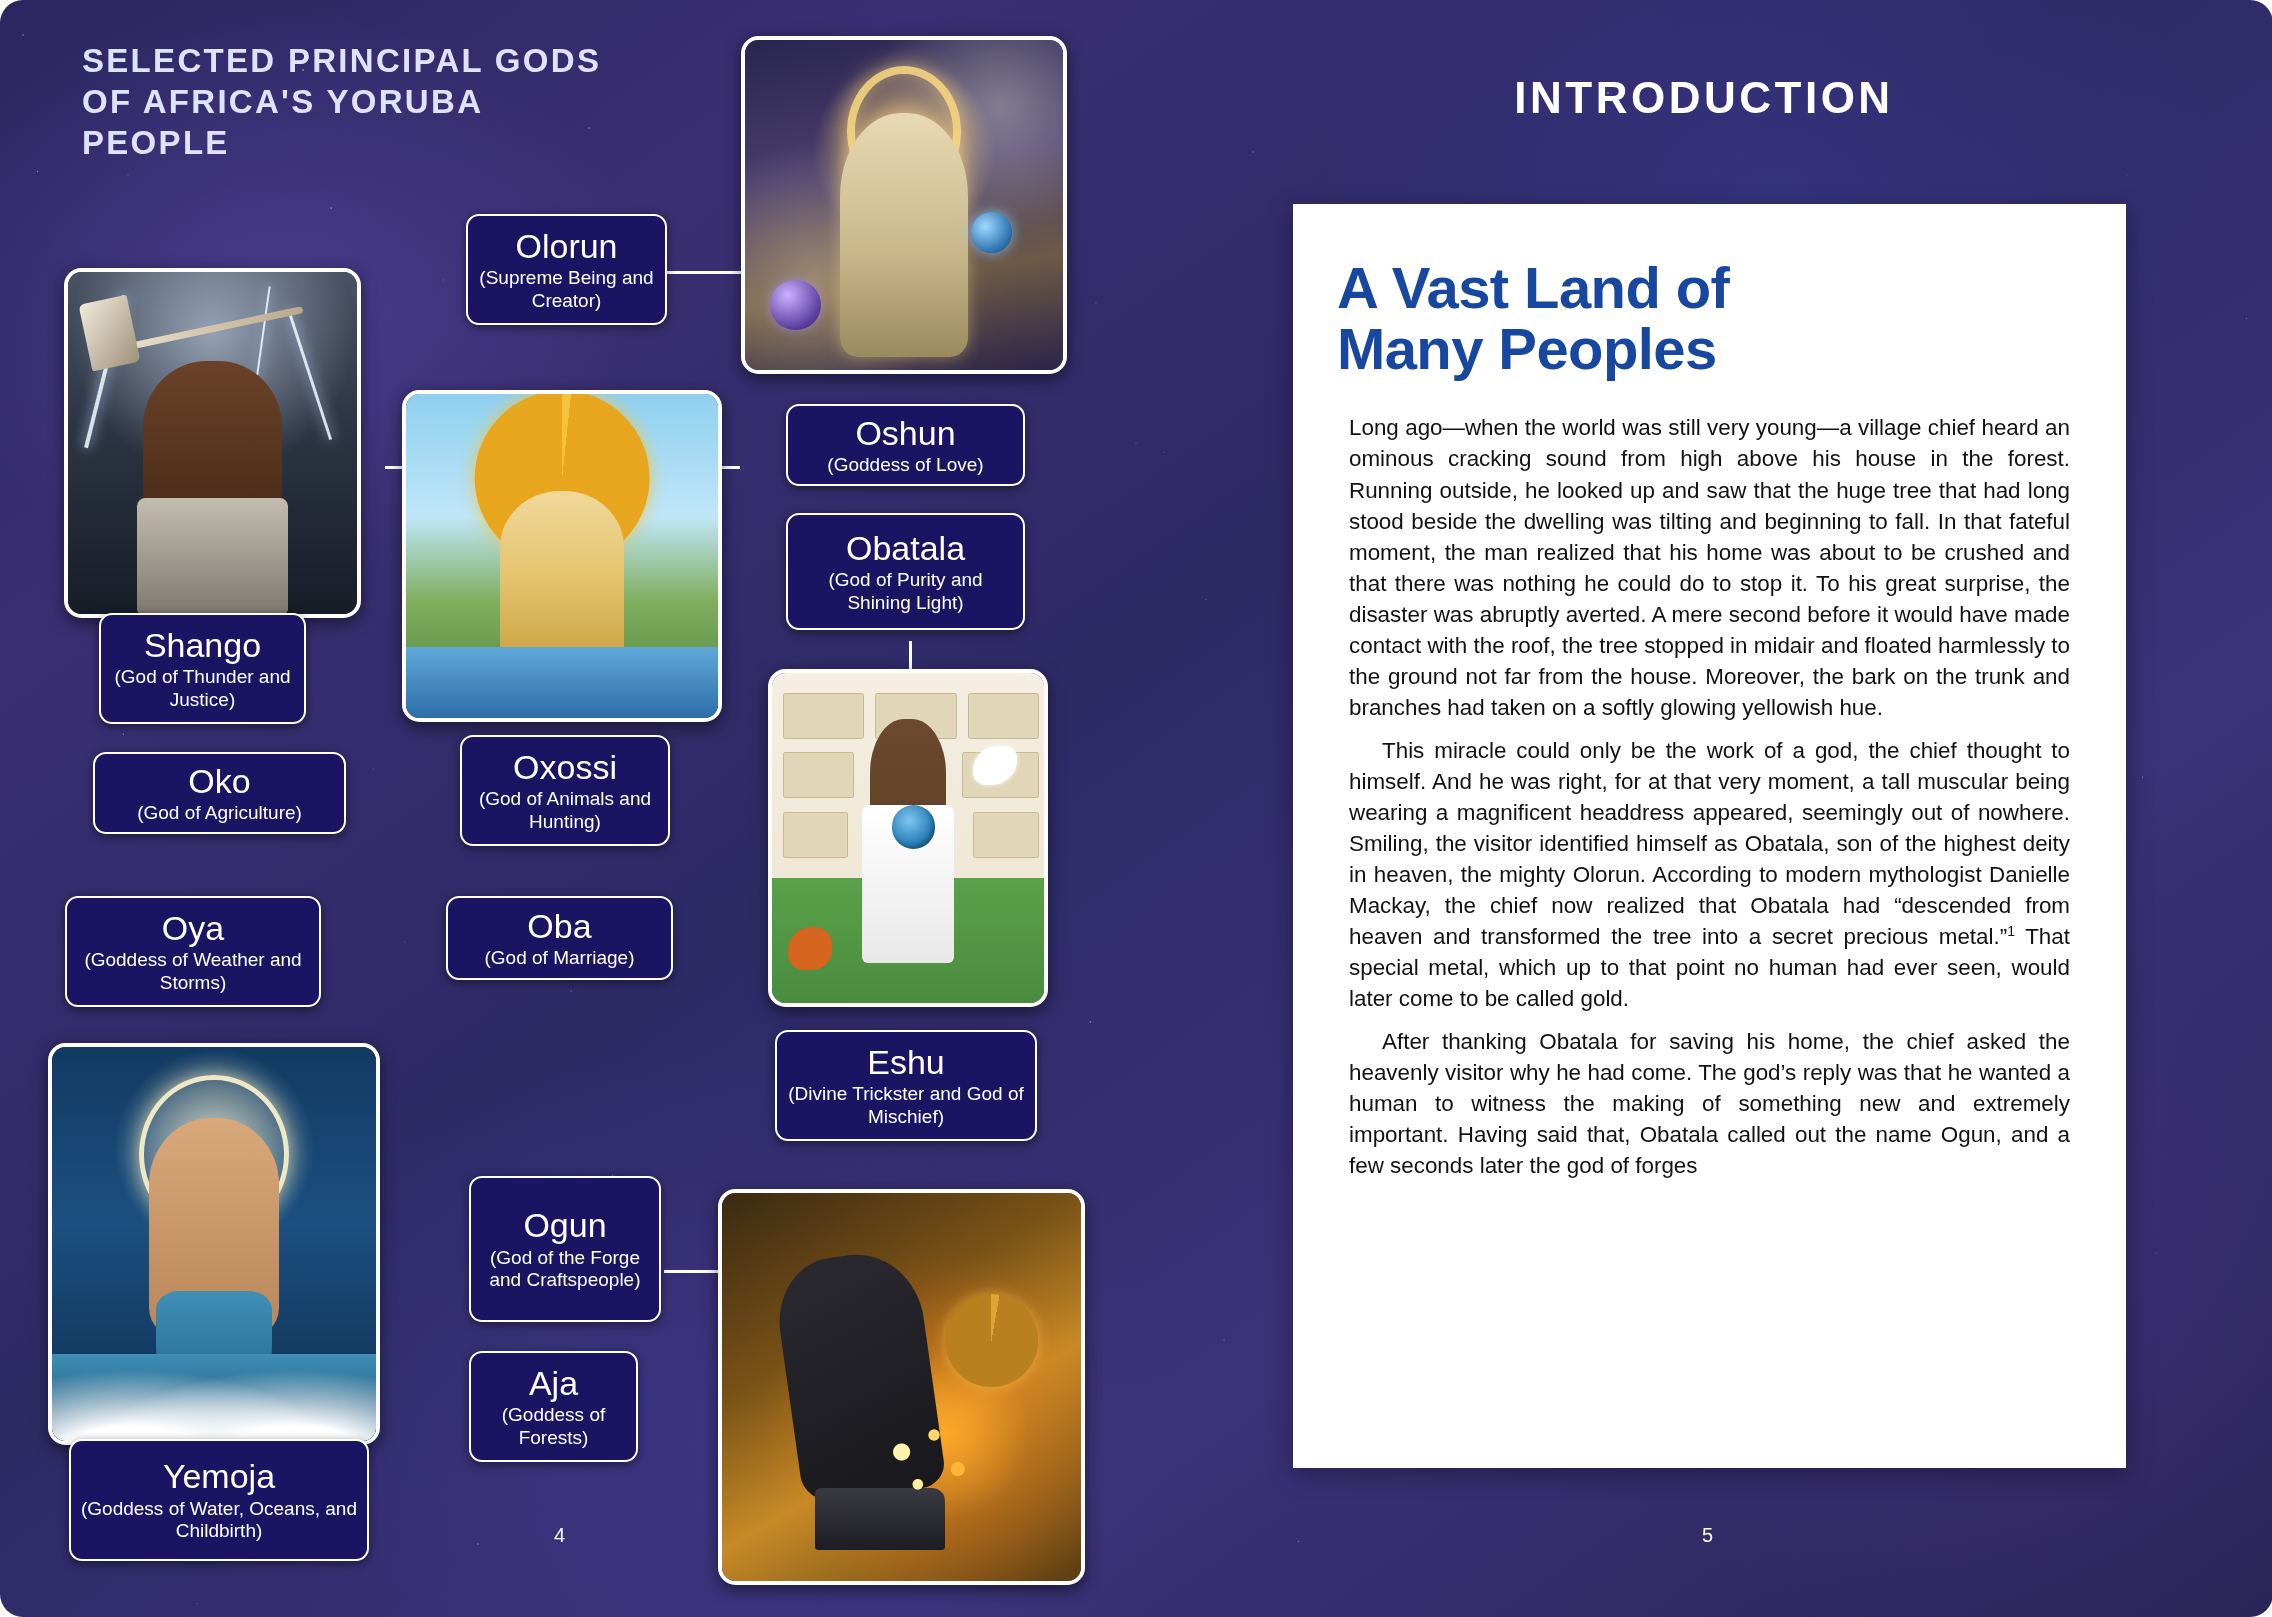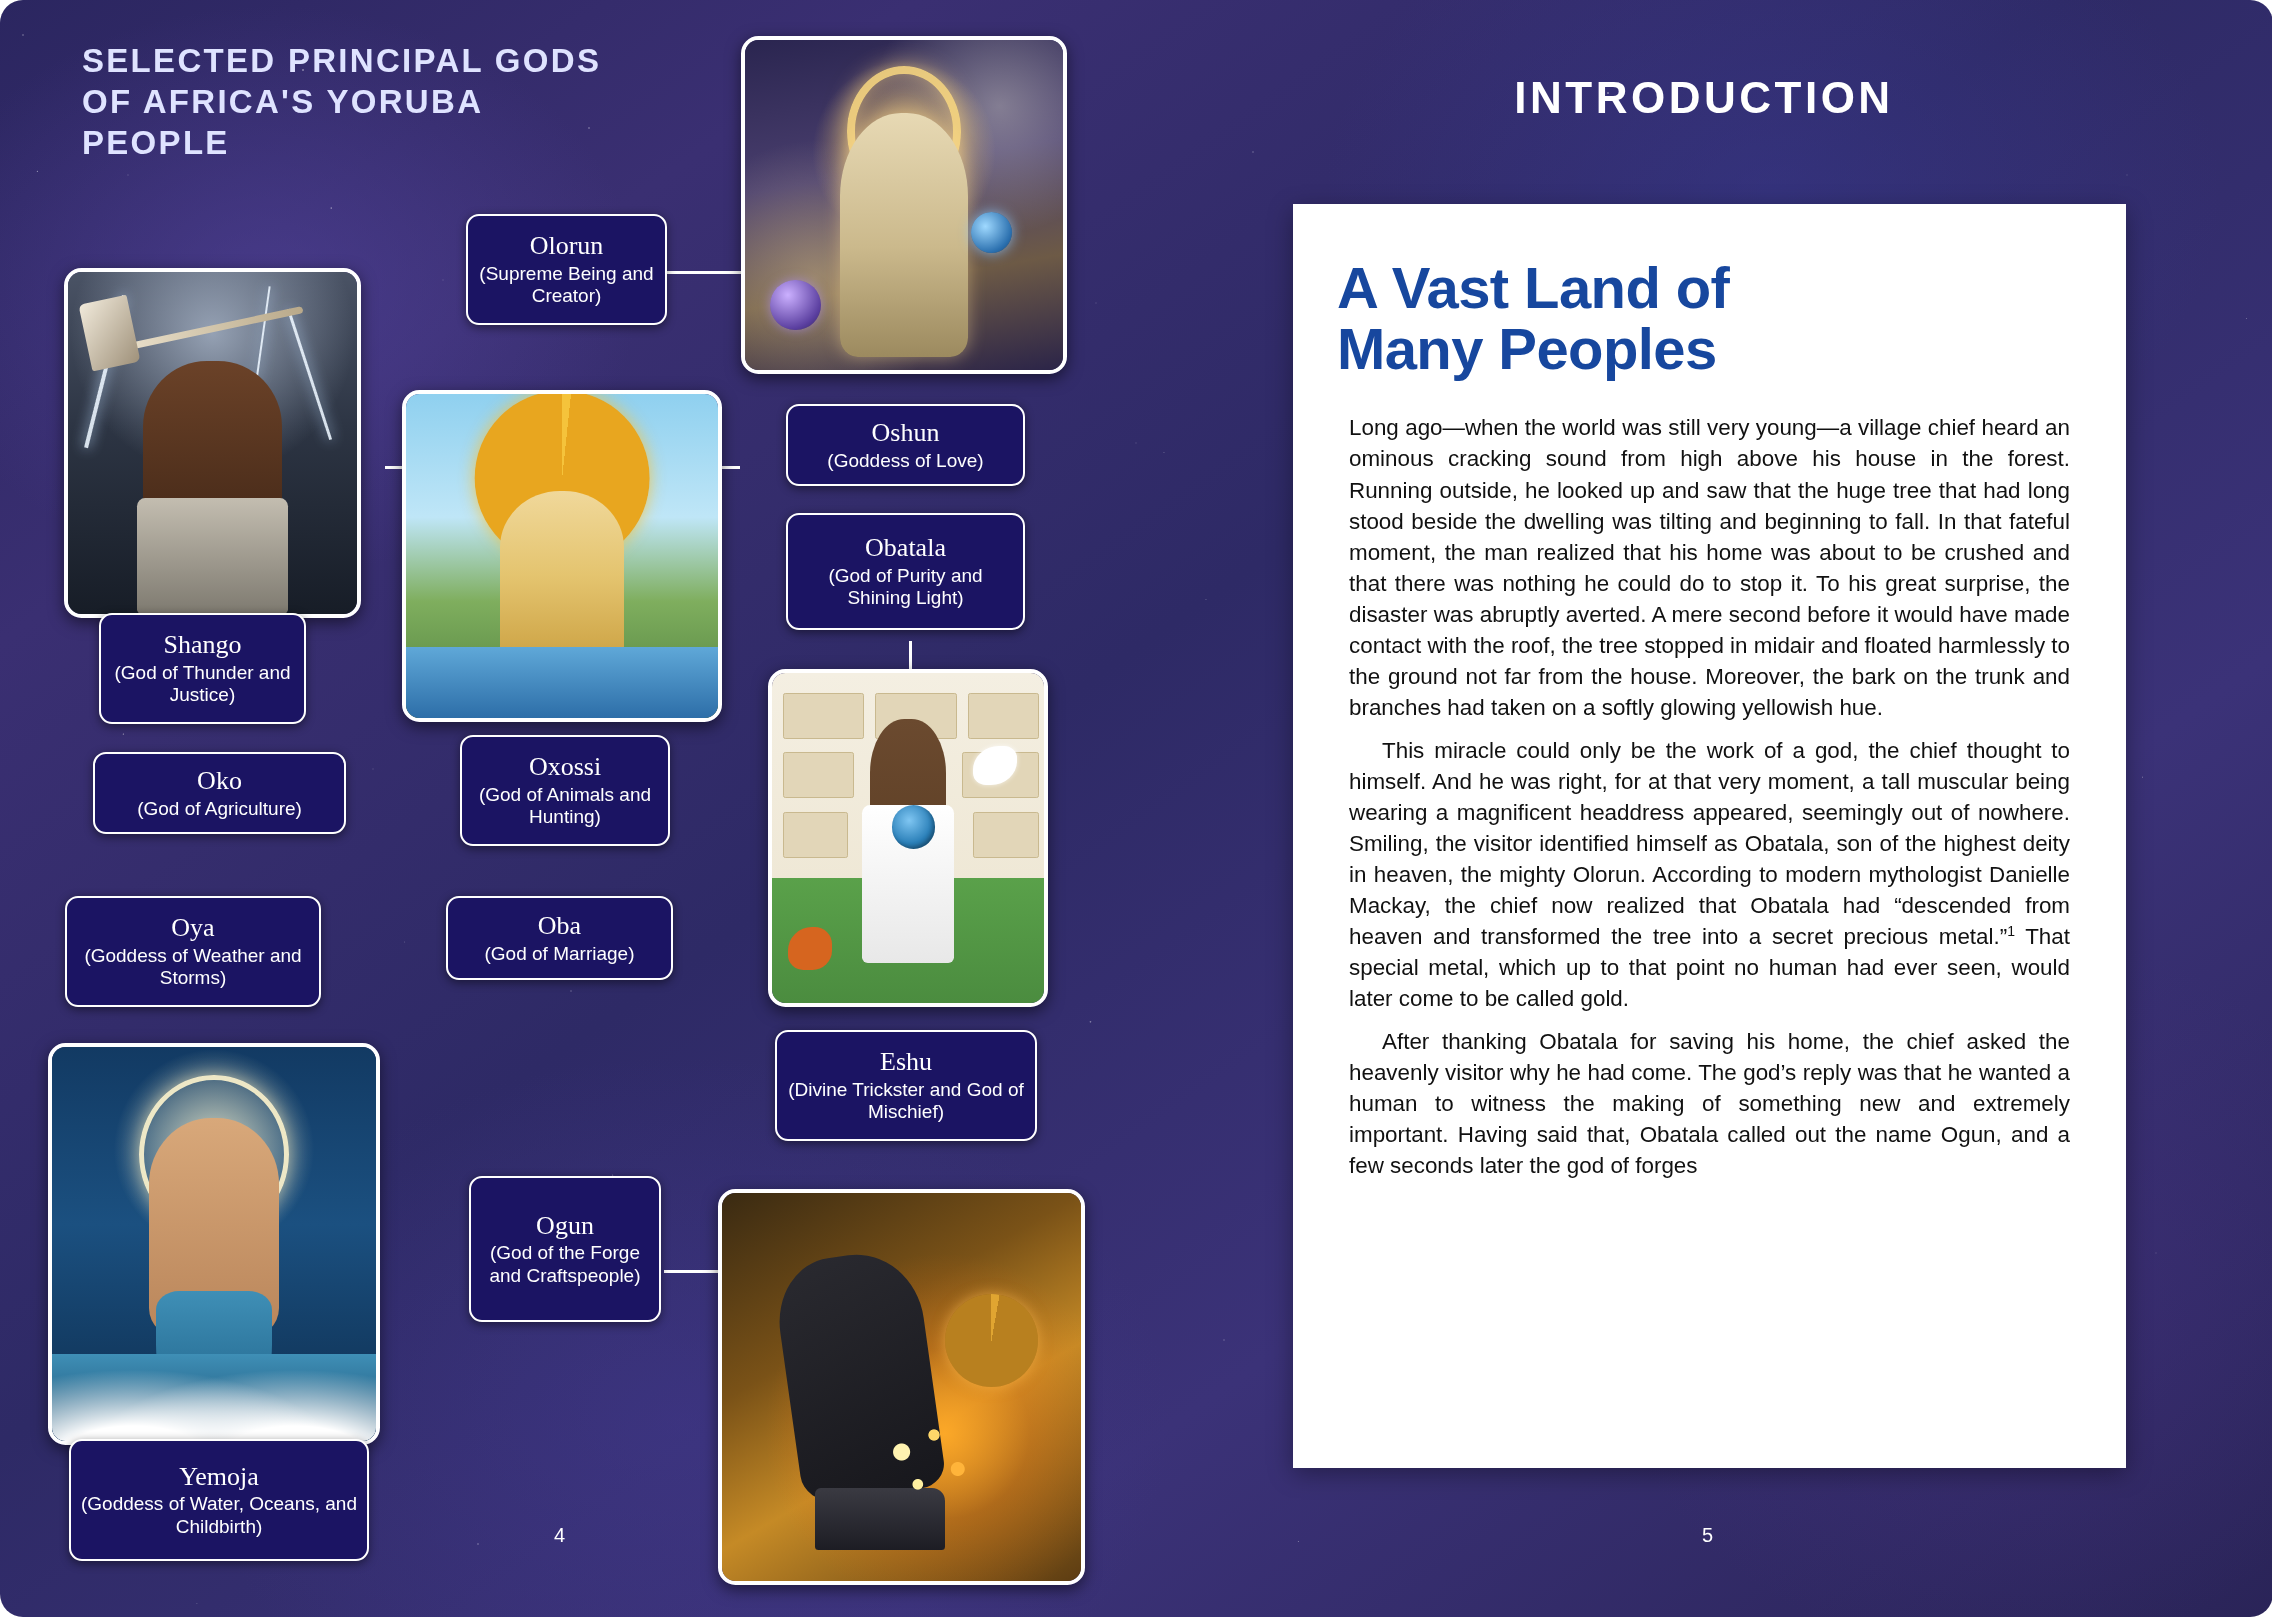--- a/index.html
+++ b/index.html
@@ -70,21 +70,21 @@
     position: absolute;
     background: #1b1463;
     border: 2.3px solid #ffffff;
     border-radius: 13px;
     color: #ffffff;
     text-align: center;
     padding: 7px 9.3px;
     box-shadow: 0 2.9px 9.3px rgba(0,0,0,0.45);
     display: flex; flex-direction: column; justify-content: center;
   }
-  .node .nm { font-size: 26px; line-height: 1.12; margin-bottom: 2.3px; font-family: Liberation Serif, serif; }
+  .node .nm { font-size: 34px; line-height: 1.12; margin-bottom: 2.3px; }
   .node .sub { font-size: 19px; line-height: 1.18; }
 
   .photo {
     position: absolute;
     border: 4.1px solid #ffffff;
     border-radius: 17.5px;
     box-shadow: 0 4.7px 15px rgba(0,0,0,0.5);
     overflow: hidden;
   }
   .connector { position: absolute; background: #ffffff; }
@@ -410,20 +410,24 @@
       <div class="nm">Oba</div>
       <div class="sub">(God of Marriage)</div>
     </div>
 
 
     <div class="node" style="left:469px; top:1176px; width:192px; height:146px;">
       <div class="nm">Ogun</div>
       <div class="sub">(God of the Forge and Craftspeople)</div>
     </div>
 
+    <div class="node" style="left:469px; top:1351px; width:169px; height:111px;">
+      <div class="nm">Aja</div>
+      <div class="sub">(Goddess of Forests)</div>
+    </div>
 
     <div class="node" style="left:786px; top:396px; width:239px; height:82px;margin-top:8px;">
       <div class="nm">Oshun</div>
       <div class="sub">(Goddess of Love)</div>
     </div>
 
     <div class="node" style="left:786px; top:513px; width:239px; height:117px;">
       <div class="nm">Obatala</div>
       <div class="sub">(God of Purity and Shining Light)</div>
     </div>

